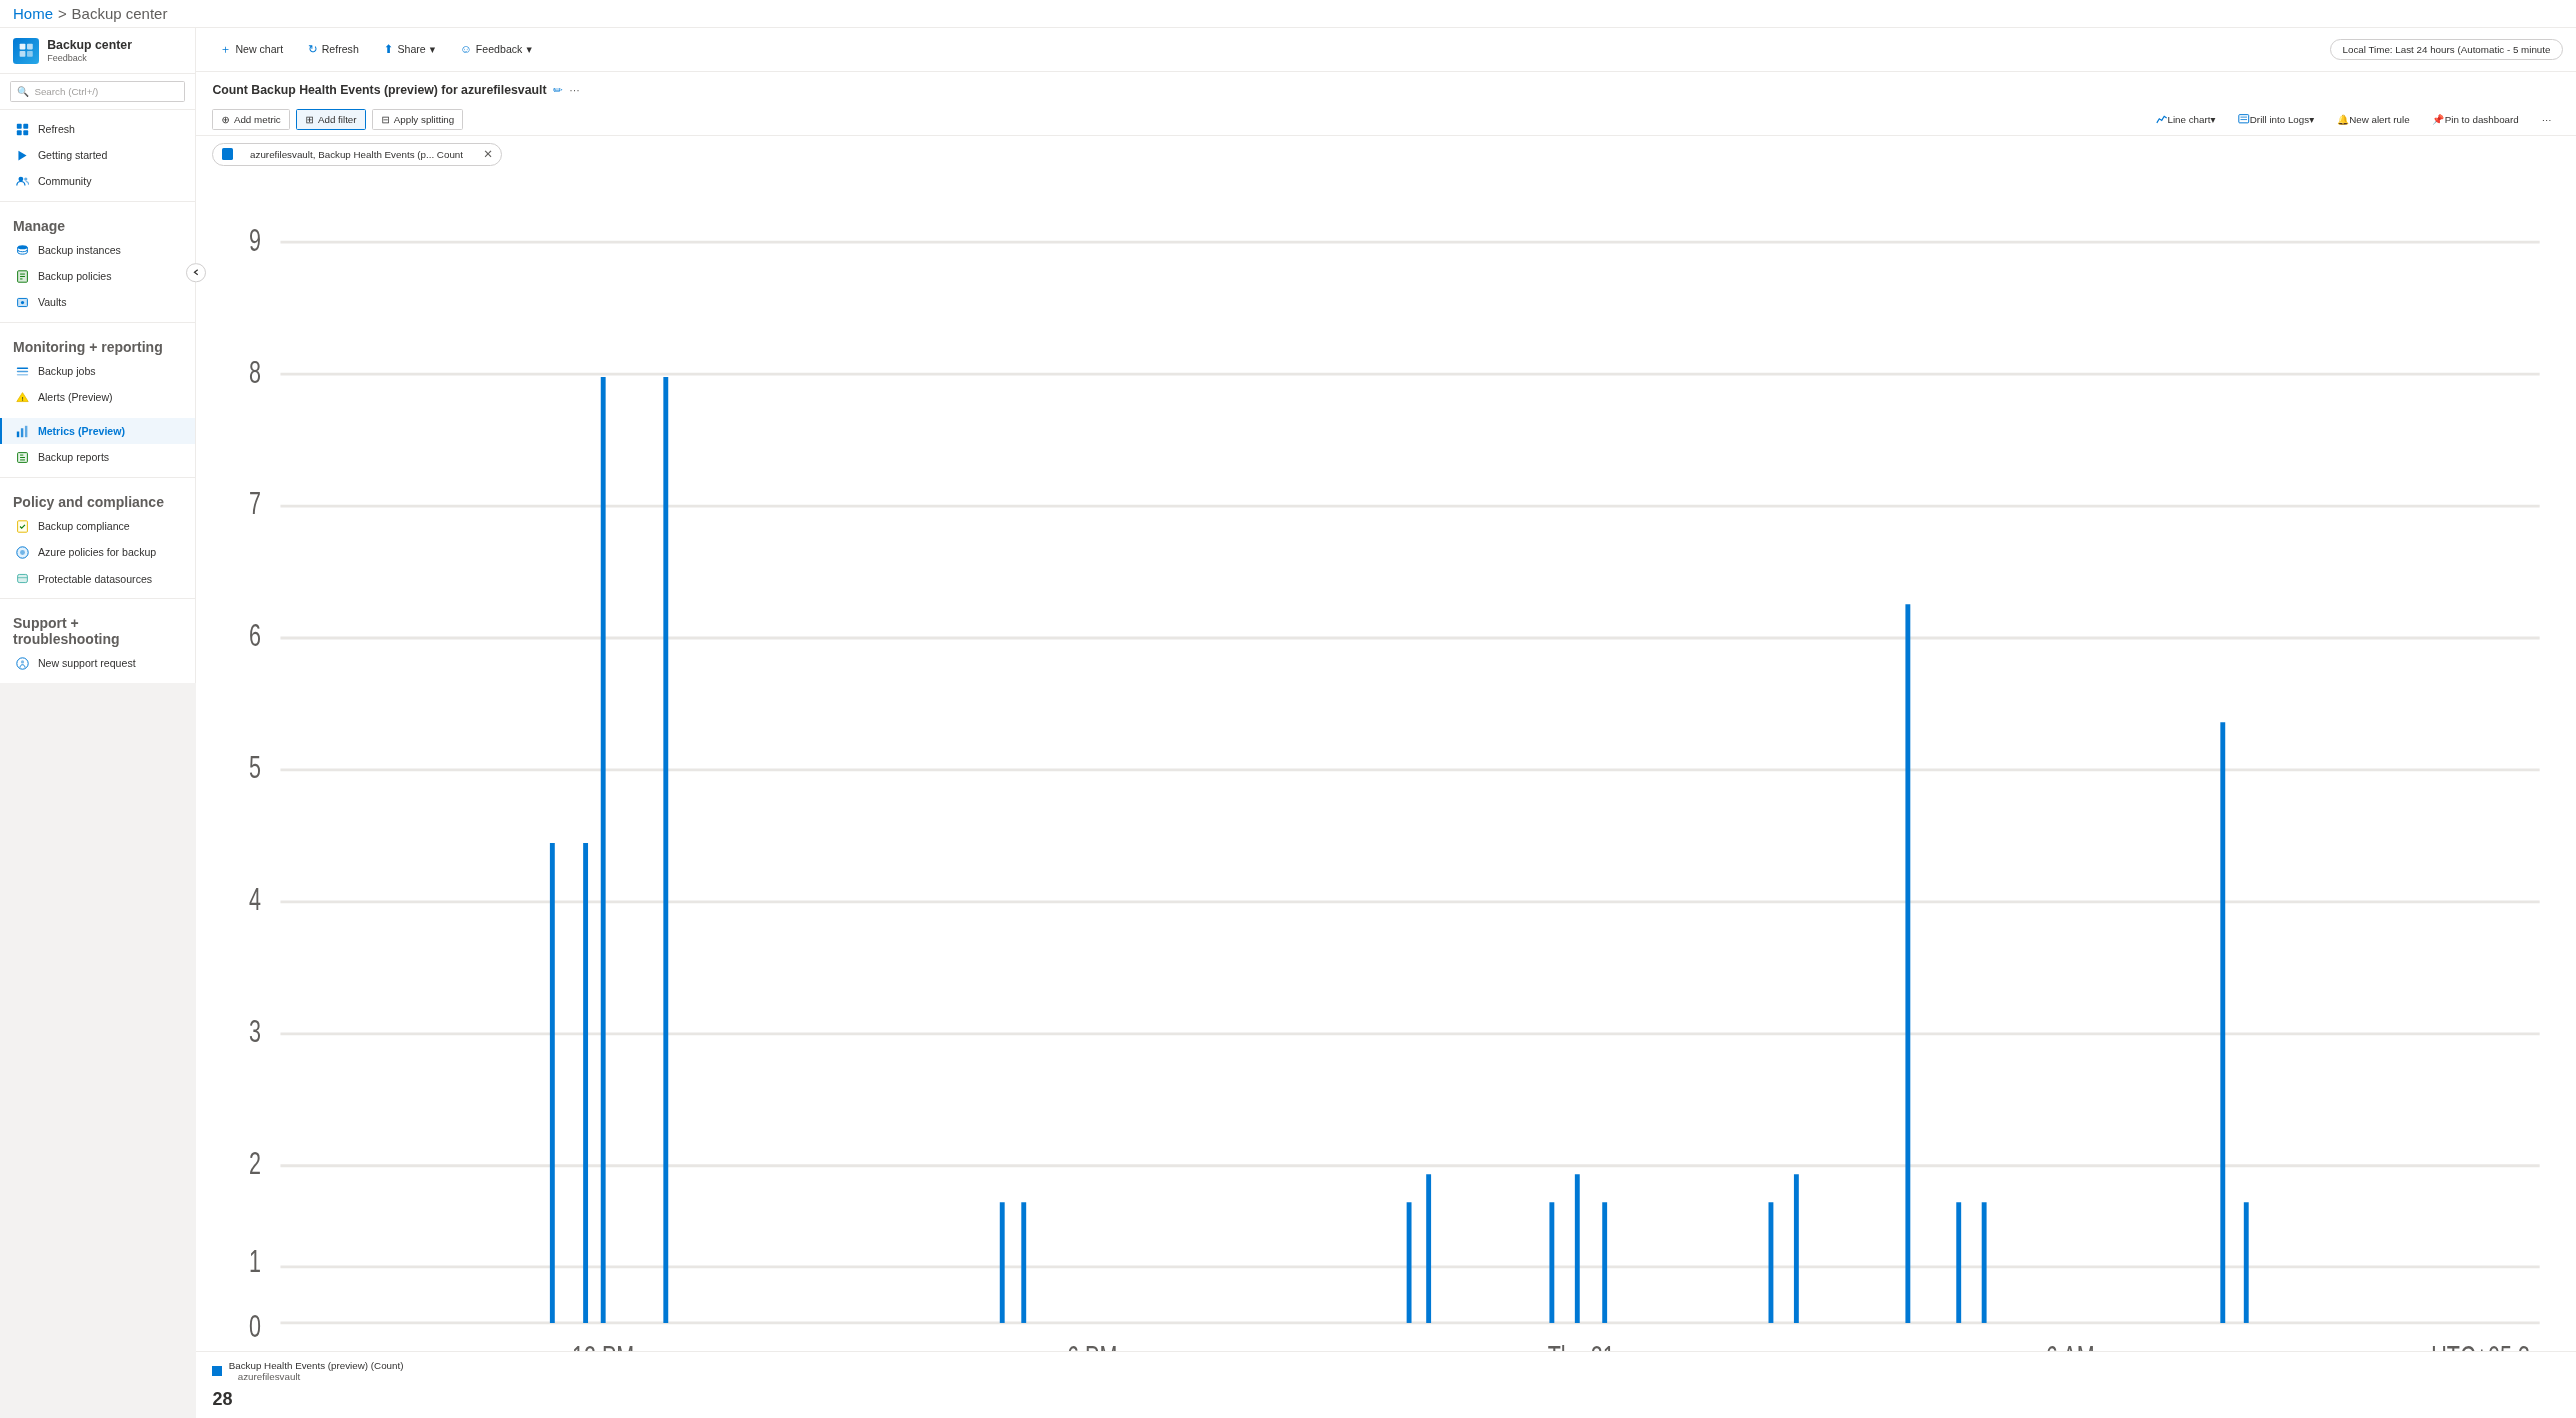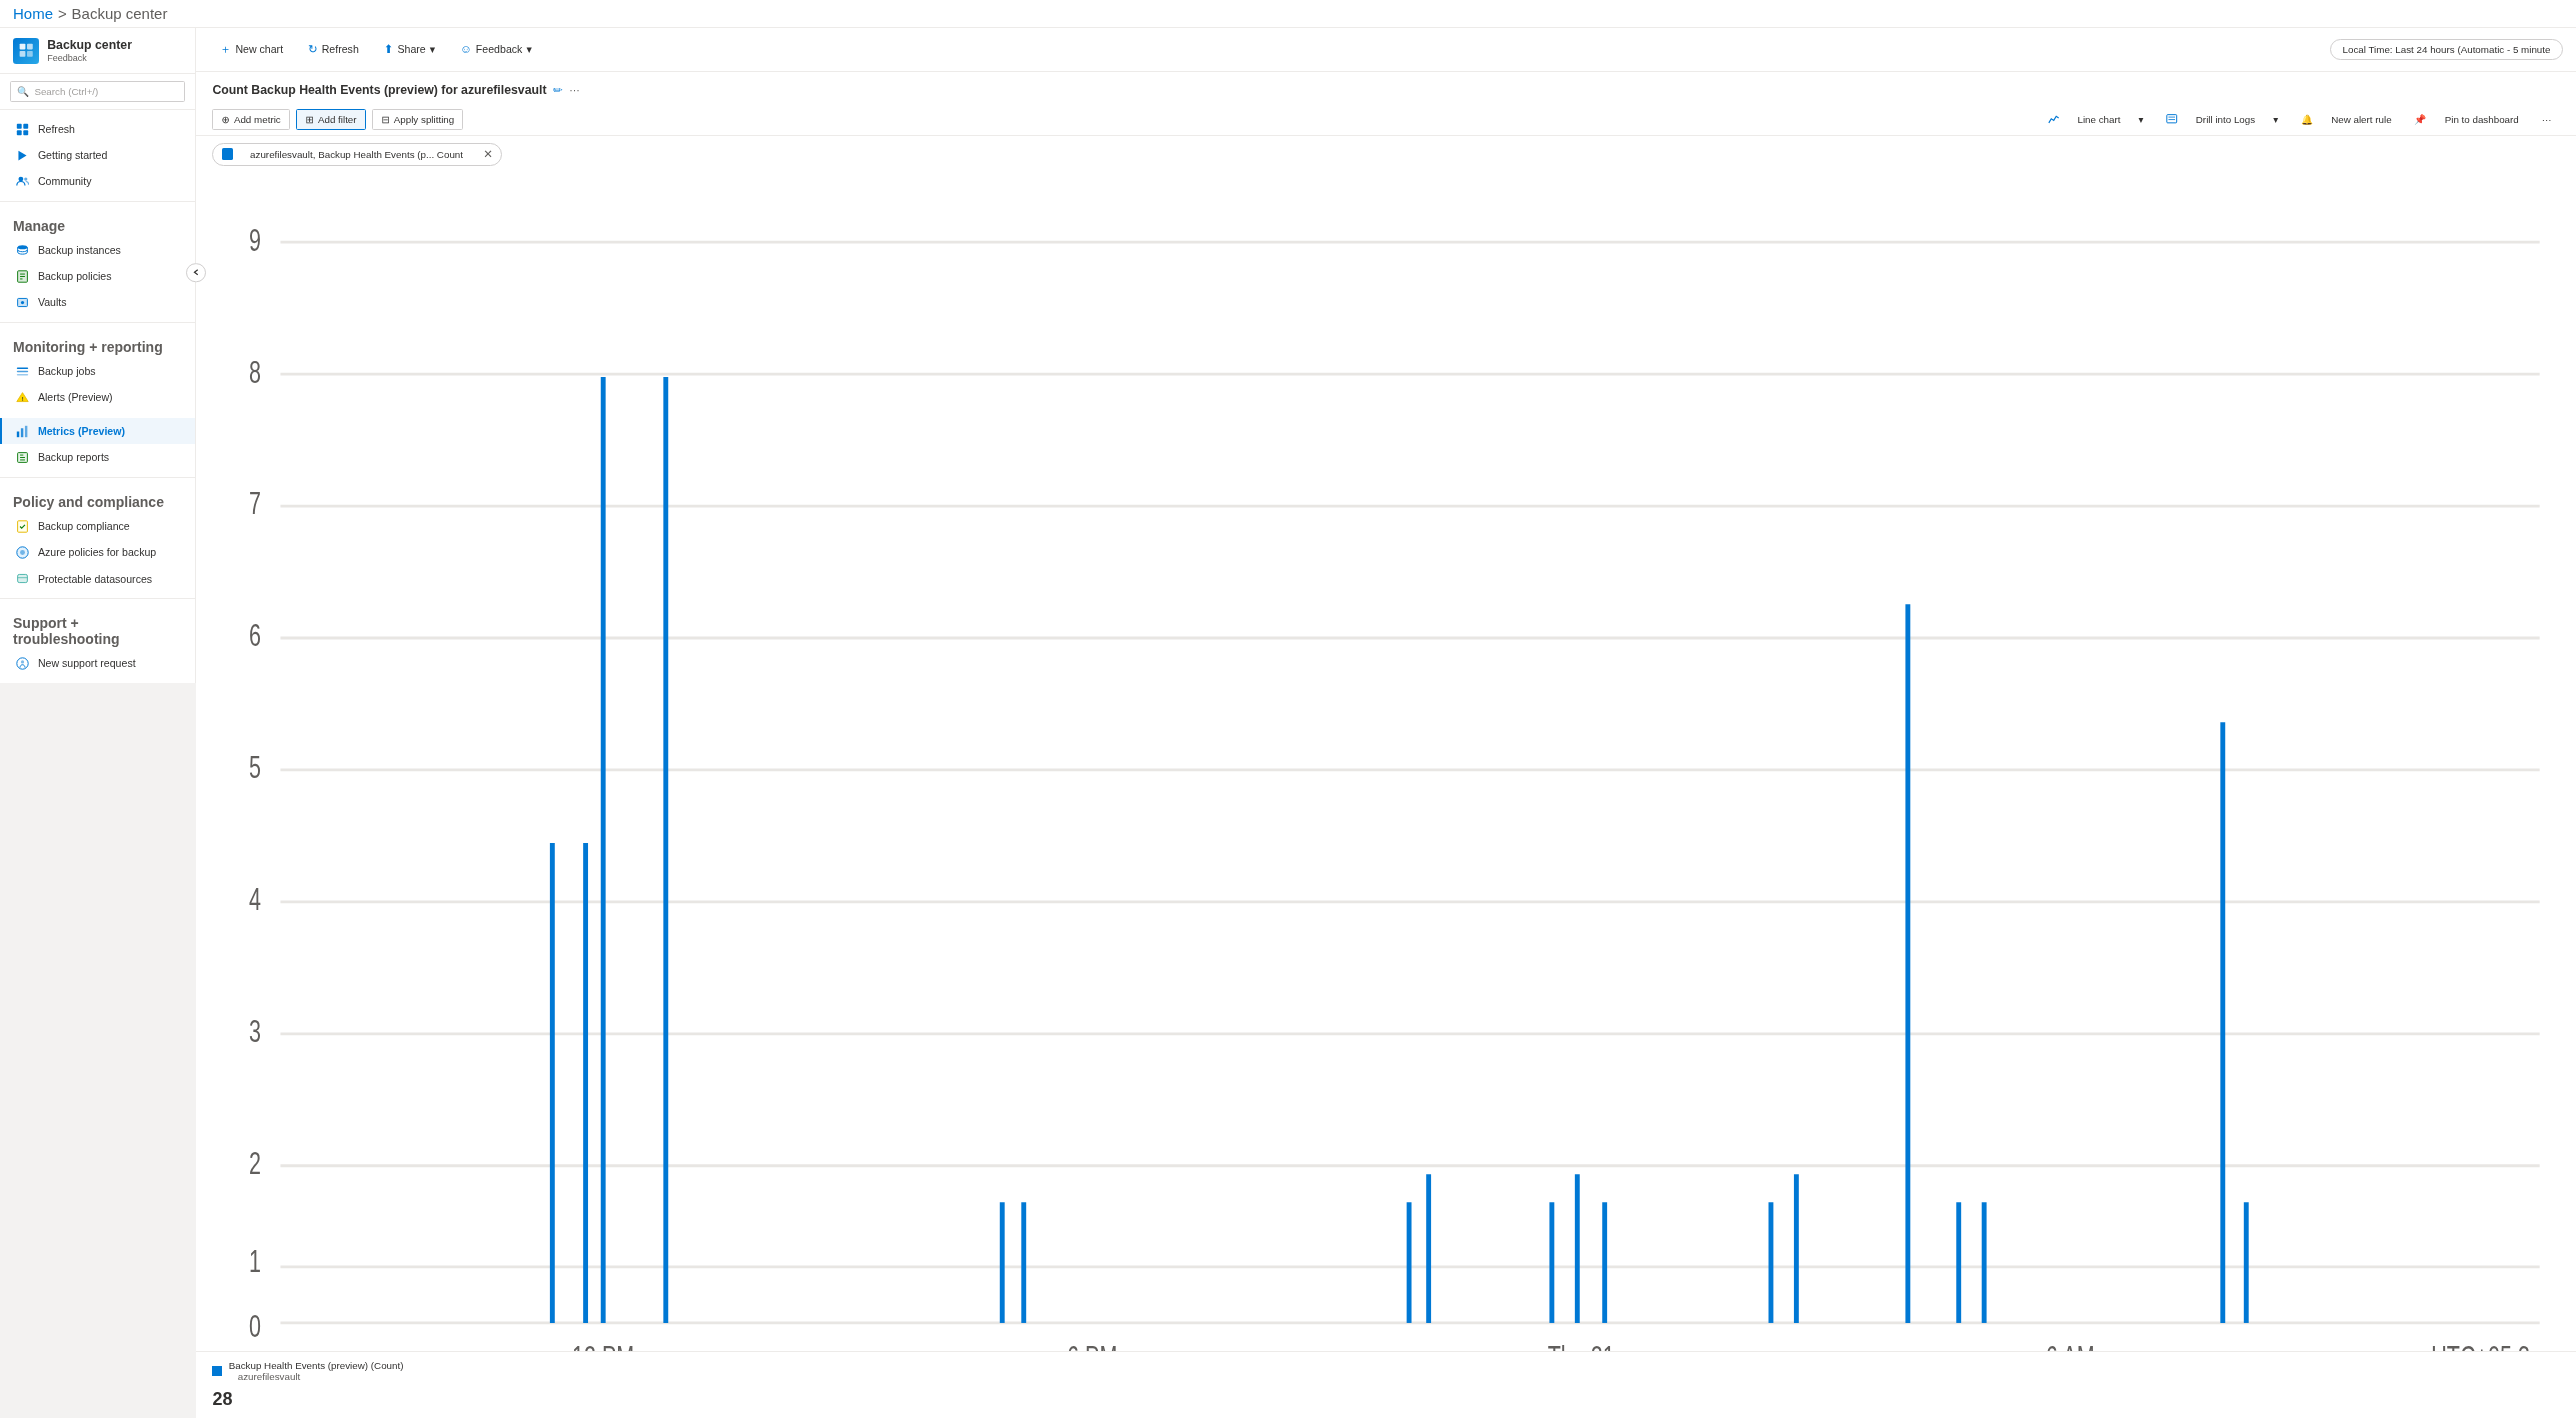--- a/index.html
+++ b/index.html
@@ -44,21 +44,21 @@
 
     
     .chart-container { flex: 1; display: flex; flex-direction: column; overflow: hidden; }
     .chart-title-bar { padding: 11.5px 16.4px 6.5px 16.4px; display: flex; align-items: center; gap: 6.5px; }
     .chart-title { font-size: 12.3px; font-weight: 600; color: #323130; }
     .chart-edit-icon { color: #0078d4; cursor: pointer; font-size: 11.5px; }
     .chart-controls { padding: 4.9px 16.4px; display: flex; align-items: center; gap: 6.5px; border-bottom: 0.8px solid #edebe9; }
     .chart-control-btn { display: flex; align-items: center; gap: 4.1px; padding: 4.1px 8.2px; border: 0.8px solid #d0cece; border-radius: 1.6px; cursor: pointer; font-size: 9.8px; color: #323130; background: #fff; }
     .chart-control-btn.active { border: 1.6px solid #0078d4; background: #eff6fc; }
     .chart-right-controls { margin-left: auto; display: flex; align-items: center; gap: 6.5px; }
-    .chart-right-btn { display: flex; align-items: center; gap: 18px; padding: 4.1px 8.2px; border: none; border-radius: 1.6px; cursor: pointer; font-size: 9.8px; color: #323130; background: transparent; }
+    .chart-right-btn { display: flex; align-items: center; gap: 0; padding: 4.1px 8.2px; border: none; border-radius: 1.6px; cursor: pointer; font-size: 9.8px; color: #323130; background: transparent; }
 
     
     .filter-tags { padding: 6.5px 16.4px; display: flex; align-items: center; gap: 6.5px; }
     .filter-tag { display: flex; align-items: center; gap: 17px; padding: 3.3px 8.2px; border: 0.8px solid #d0cece; border-radius: 13px; font-size: 9.8px; background: #fff; }
     .filter-tag-close { cursor: pointer; color: #605e5c; font-size: 11.5px; margin-left: 3.3px; }
     .filter-tag-icon { width: 11.5px; height: 11.5px; background: #0078d4; border-radius: 1.6px; }
 
     
     .chart-svg-container { flex: 1; padding: 0 16.4px 0 16.4px; position: relative; overflow: hidden; }
     .chart-svg { width: 100%; height: 100%; }

